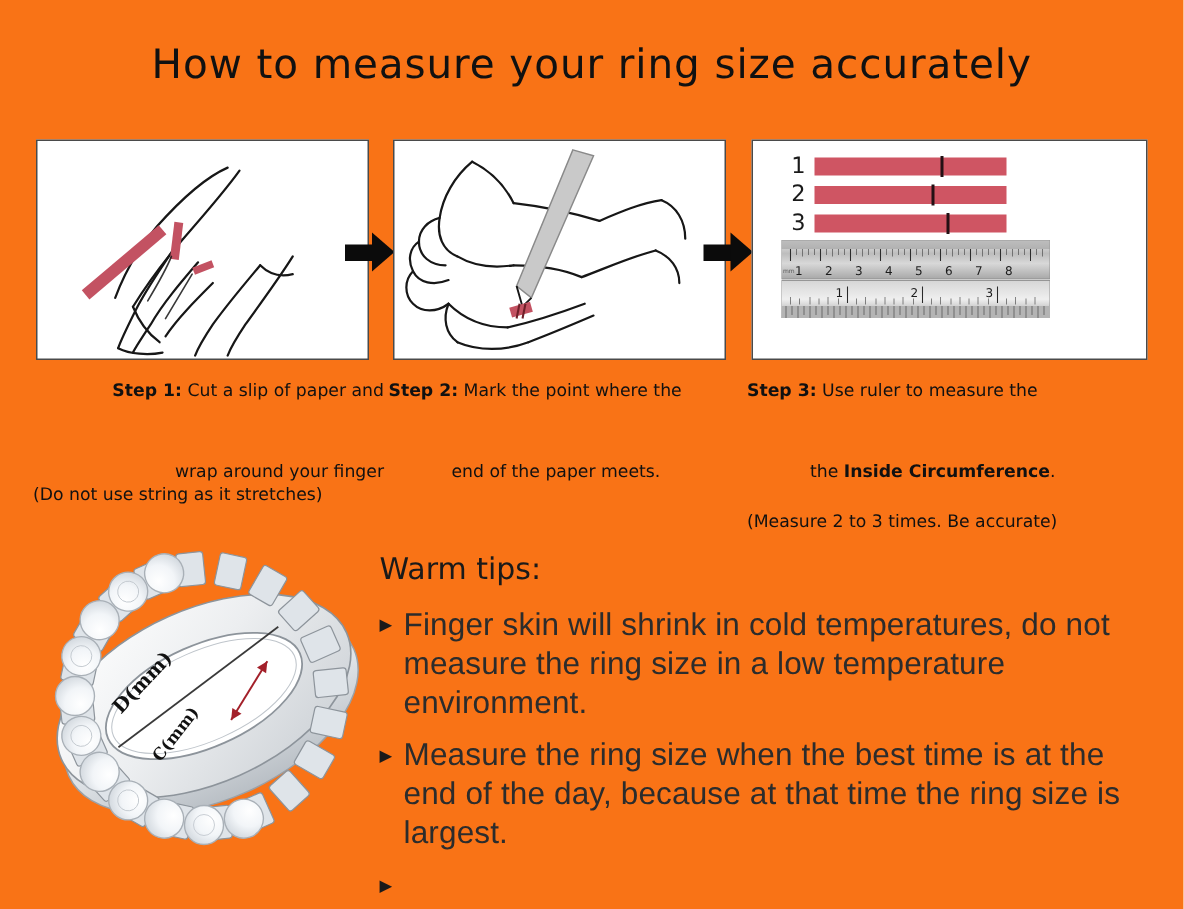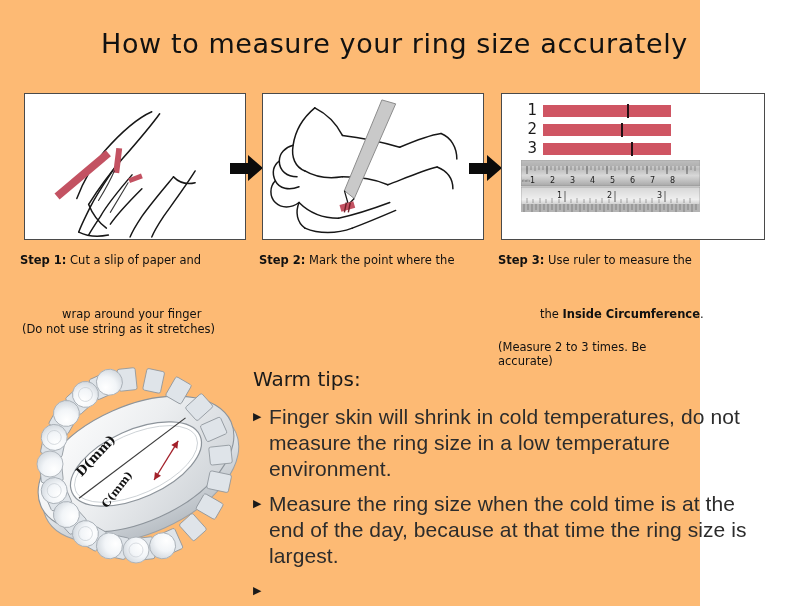--- a/index.html
+++ b/index.html
@@ -2,21 +2,21 @@
 <html><head>
 <meta charset="utf-8">
 <style>
   * { box-sizing: border-box; margin: 0; padding: 0; }
   html, body {
     width: 789px; height: 606px;
     background: #ffffff;
     font-family: "DejaVu Sans", sans-serif;
     overflow: hidden;
   }
-  .page { position: relative; width: 700px; height: 606px; background:#fdba74; }
+  .page { position: relative; width: 789px; height: 606px; background:#f97316; }
 
   
   .title {
     position: absolute; left: 0; top: 28px; width: 789px;
     text-align: center;
     font-family: "DejaVu Sans", sans-serif;
     font-size: 27px; font-weight: 400; letter-spacing: 0.6px;
     color: #111;
   }
 
@@ -74,21 +74,21 @@
     text-align:center; font-size: 14px; color:#1a1a1a;
     font-family: "DejaVu Sans", sans-serif;
   }
 
   
   .caption {
     position: absolute; font-size: 11.5px; color:#111;
     font-family: "DejaVu Sans", sans-serif; line-height: 1.45;
   }
   .caption b { font-weight: 700; }
-  #cap1 { left: 20px;  top: 252px; width: 236px; }
+  #cap1 { left: 20px;  top: 252px; width: 236px; text-align: right; }
   #cap2 { left: 259px; top: 252px; width: 236px; }
   #cap3 { left: 498px; top: 252px; width: 272px; }
   .cap-l2 { display:block; padding-left: 42px; margin-top: 37px; }
   .note {
     position: absolute; font-size: 11.5px; color:#111;
     font-family: "DejaVu Sans", sans-serif;
   }
   #note1 { left: 22px;  top: 314px; margin-top: 8px; }
   #note3 { left: 498px; top: 314px; margin-top: 26px; }
 
@@ -396,20 +396,21 @@
   <div class="caption" id="cap1">
     <b>Step 1:</b>
     <span>Cut a slip of paper and</span>
     <span class="cap-l2">wrap around your finger</span>
   </div>
   <div class="note" id="note1">(Do not use string as it stretches)</div>
 
   <div class="caption" id="cap2">
     <b>Step 2:</b>
     <span>Mark the point where the</span>
+    <span class="cap-l2">end of the paper meets.</span>
   </div>
 
   <div class="caption" id="cap3">
     <b>Step 3:</b>
     <span>Use ruler to measure the</span>
     <span class="cap-l2"><span>the </span><b>Inside Circumference</b><span>.</span></span>
   </div>
   <div class="note" id="note3">(Measure 2 to 3 times. Be accurate)</div>
 
   <div class="ringbox">
@@ -575,20 +576,20 @@
   <div class="dim-label" id="dimC">C(mm)</div>
 
   <div class="tips-title">Warm tips:</div>
   <div class="tips">
     <div class="tip">
       <span class="bullet">▶</span>
       <span class="tiptext">Finger skin will shrink in cold temperatures, do not measure the ring size in a low temperature environment.</span>
     </div>
     <div class="tip">
       <span class="bullet">▶</span>
-      <span class="tiptext">Measure the ring size when the cold time is at the end of the day, because at that time the ring size is largest.</span>
+      <span class="tiptext">Measure the ring size when the best time is at the end of the day, because at that time the ring size is largest.</span>
     </div>
     <div class="tip">
       <span class="bullet">▶</span>
     </div>
   </div>
 
 </div>
 
 </body></html>

